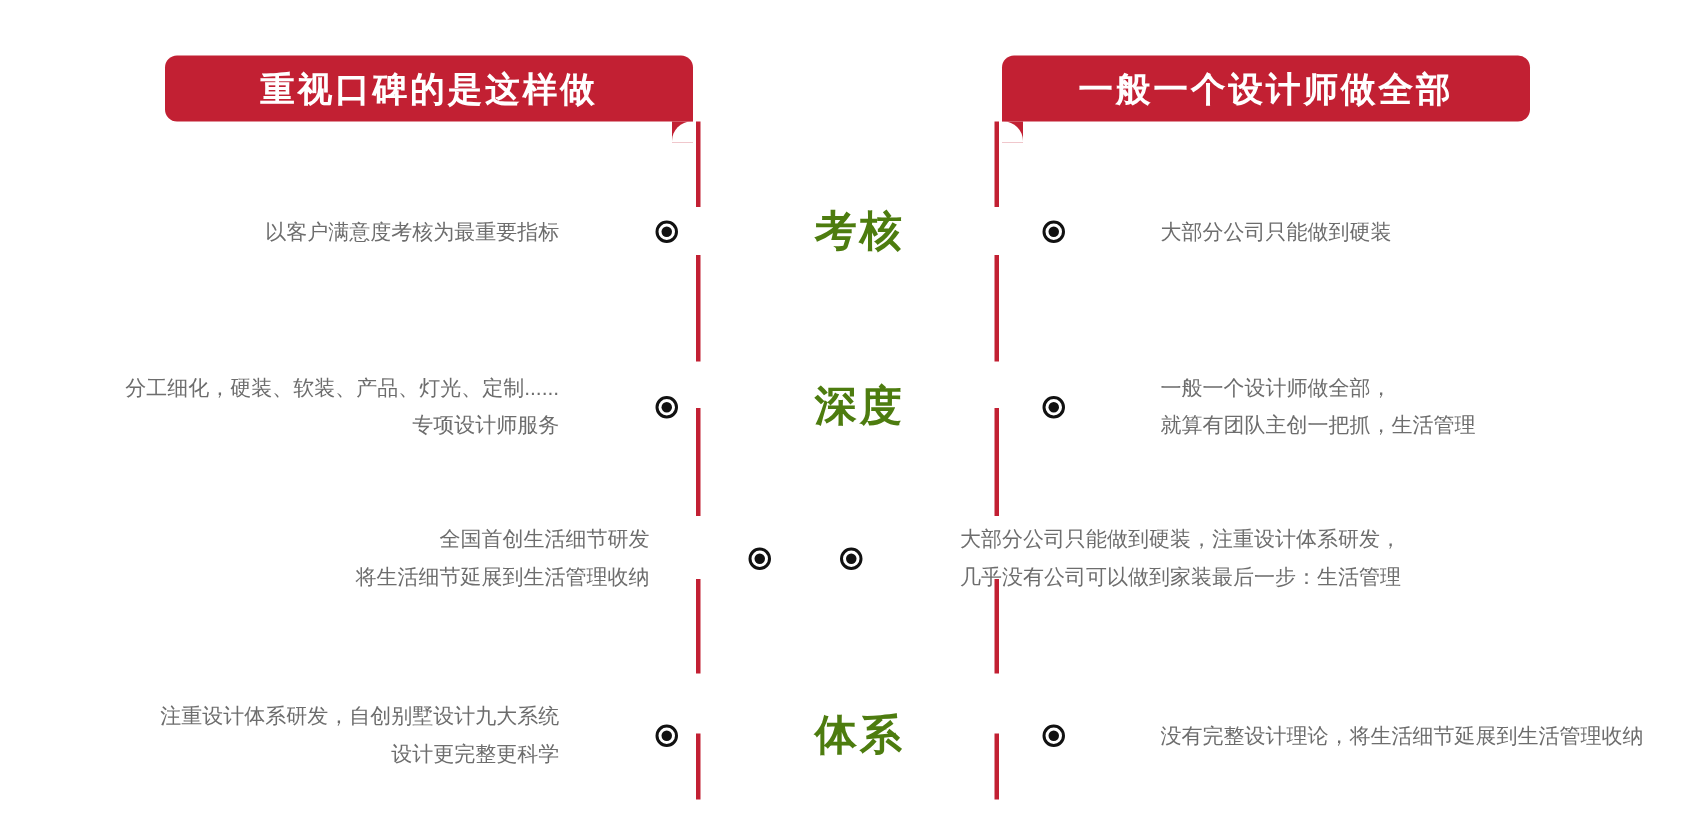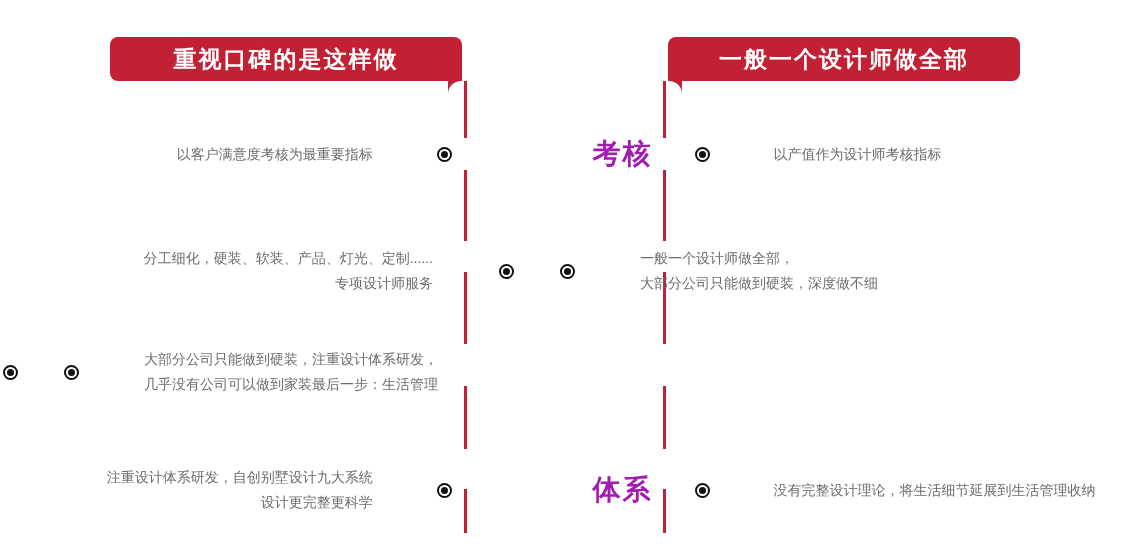--- a/index.html
+++ b/index.html
@@ -121,22 +121,22 @@
   }
   .bullet::after {
     content: "";
     width: 7px;
     height: 7px;
     border-radius: 50%;
     background: #111111;
   }
   .cell-center {
     width: 184px;
-    text-align: right;
-    color: #a21caf;
+    text-align: center;
+    color: #4d7c0f;
     font-size: 28px;
     font-weight: bold;
     letter-spacing: 2px;
   }
   .cell-right {
     width: 436px;
     padding-left: 22px;
     box-sizing: border-box;
     text-align: left;
     color: #6d6d6d;
@@ -174,37 +174,40 @@
 
   <div class="row row-1">
     <div class="cell-left">以客户满意度考核为最重要指标</div>
     <div class="bullet-slot">
       <span class="bullet"></span>
     </div>
     <div class="cell-center">考核</div>
     <div class="bullet-slot">
       <span class="bullet"></span>
     </div>
-    <div class="cell-right">以产值作为设计师考核指标</div>
+    <div class="cell-right">大部分公司只能做到硬装</div>
   </div>
 
   <div class="row row-2">
     <div class="cell-left">分工细化，硬装、软装、产品、灯光、定制......
 专项设计师服务</div>
     <div class="bullet-slot">
       <span class="bullet"></span>
     </div>
+    <div class="cell-center">深度</div>
     <div class="bullet-slot">
       <span class="bullet"></span>
     </div>
     <div class="cell-right">一般一个设计师做全部，
-大部分公司只能做到硬装，深度做不细</div>
+就算有团队主创一把抓，生活管理</div>
   </div>
 
   <div class="row row-3">
+    <div class="cell-left">全国首创生活细节研发
+将生活细节延展到生活管理收纳</div>
     <div class="bullet-slot">
       <span class="bullet"></span>
     </div>
     <div class="bullet-slot">
       <span class="bullet"></span>
     </div>
     <div class="cell-right">大部分公司只能做到硬装，注重设计体系研发，
 几乎没有公司可以做到家装最后一步：生活管理</div>
   </div>
 

